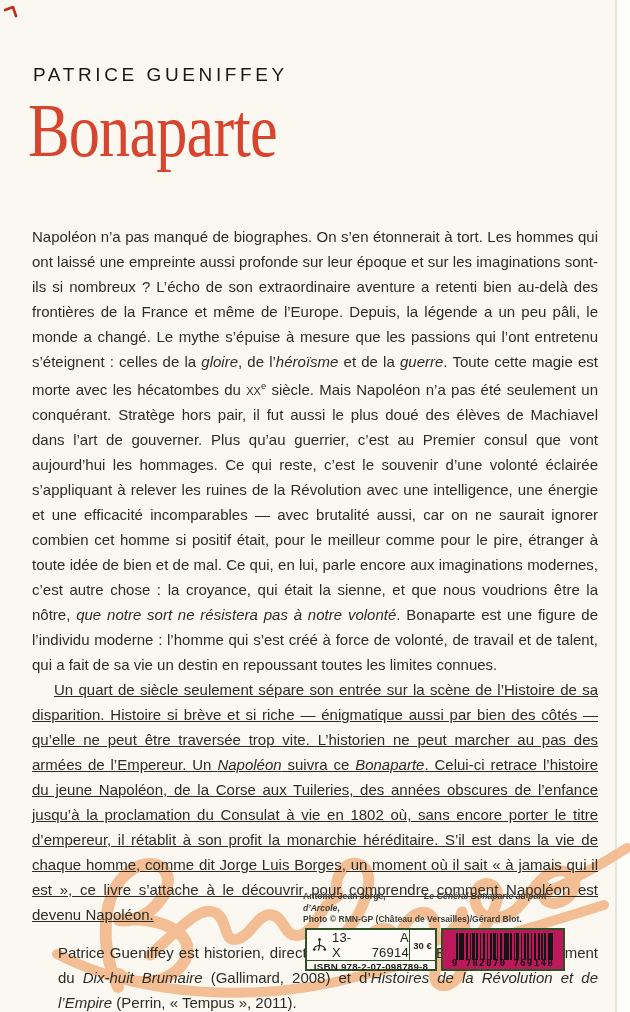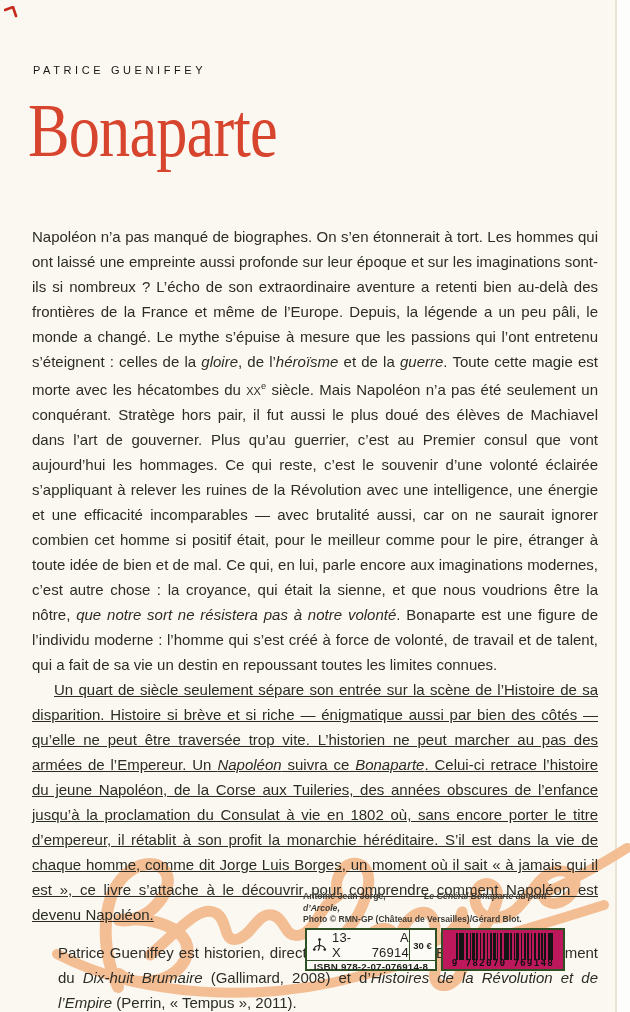--- a/index.html
+++ b/index.html
@@ -11,21 +11,21 @@
     color:#30302a;
   }
   
   .edge-strip{position:absolute;top:0;right:0;width:13px;height:100%;background:#fdfdfb;}
   .edge-line{position:absolute;top:0;right:13px;width:2px;height:100%;background:#eae4d7;}
 
   .corner-mark{position:absolute;left:4px;top:6px;z-index:5;}
 
   .author{
     position:absolute;left:33px;top:64px;z-index:2;
-    font-size:11px;letter-spacing:3.6px;color:#181816;
+    font-size:19px;letter-spacing:3.6px;color:#181816;
     font-weight:400;white-space:nowrap;
   }
   .title{
     position:absolute;left:28px;top:92px;z-index:2;
     font-family:"Liberation Serif",serif;
     font-size:76px;line-height:1;color:#d8452f;
     transform:scaleX(.82);transform-origin:left top;
     letter-spacing:-1px;white-space:nowrap;
   }
 
@@ -119,21 +119,21 @@
             <path d="M10,11 C10,14 10,16 8,18"></path>
           </g>
           <circle cx="10" cy="3.2" r="1.8" fill="#1e1e1c"></circle>
           <circle cx="3" cy="16.5" r="1.8" fill="#1e1e1c"></circle>
           <circle cx="17" cy="16.5" r="1.8" fill="#1e1e1c"></circle>
         </svg>
         <span class="code code-a">13-X</span>
         <span class="code code-b">A 76914</span>
         <span class="price-cell">30 €</span>
       </div>
-      <div class="isbn-row">ISBN 978-2-07-076914-8</div>
+      <div class="isbn-row">ISBN 978-2-07-098789-8</div>
     </div>
     <div class="box box-right">
       <div class="bars"></div>
       <div class="digits">9 782070 769148</div>
     </div>
   </div>
 
 </div>
 
 </body></html>

